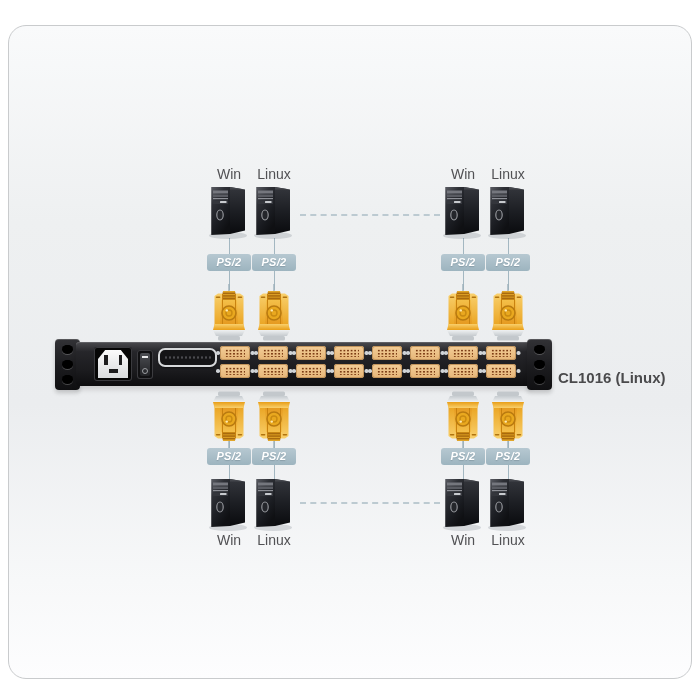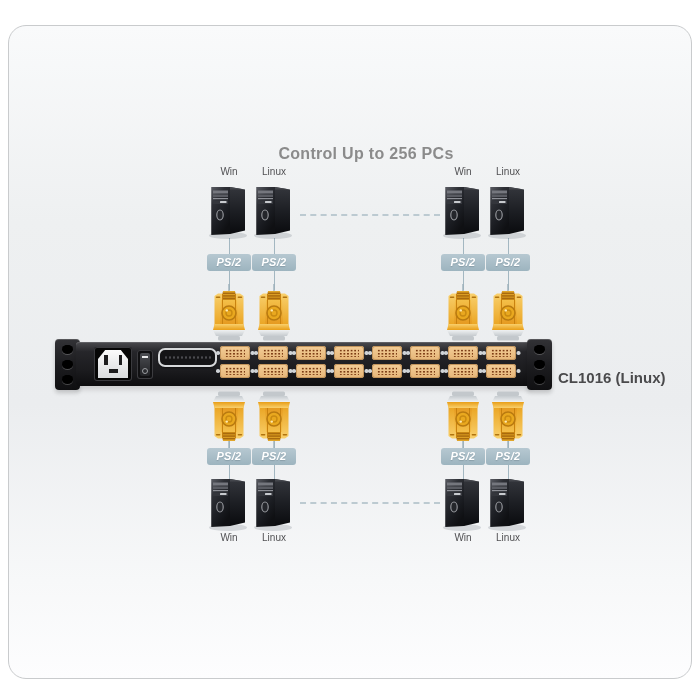--- a/index.html
+++ b/index.html
@@ -12,21 +12,21 @@
     position:absolute; left:8px; top:25px; width:682px; height:652px;
     border:1px solid #c9cbcd; border-radius:18px;
     background:linear-gradient(180deg,#f9fafb 0%, #eef0f1 30%, #ebedef 58%, #f7f8f9 85%, #fdfdfe 100%);
   }
   .title {
     position:absolute; left:166px; top:145px; width:400px; text-align:center;
     font-size:16px; font-weight:bold; color:#8b8b8b; letter-spacing:0.3px;
   }
   
   .pc { position:absolute; width:56px; text-align:center; }
-  .pc-label { height:18px; font-size:10px; color:#515154; }
+  .pc-label { height:18px; font-size:14px; color:#515154; }
   .tower-svg { width:40px; height:56px; display:block; margin:0 auto; }
   
   .dash { position:absolute; height:0; border-top:2px dashed #bccad1; }
   
   .cable { position:absolute; width:1px; background:#a3b7c1; }
   
   .ps2 {
     position:absolute; width:44px; height:17px; border-radius:3px;
     background:linear-gradient(180deg,#b6c8d1 0%, #9db4bf 100%);
     color:#ffffff; font-weight:bold; font-style:italic; font-size:11px;
@@ -178,21 +178,20 @@
       <path d="M5.5 40 L34.5 40 L36 46 L4 46 Z" fill="url(#gradVga)"></path>
       <path d="M4 46 L36 46 L33 52 L7 52 Z" fill="url(#gradMetal)"></path>
       <rect x="9" y="52" width="22" height="4.5" rx="1.5" fill="#c3c8cc"></rect>
     </symbol>
   </defs>
 </svg>
 
 <div class="canvas">
   <div class="card"></div>
 
-  <div class="title">Control Up to 256 PCs</div>
 
   <div class="dash" style="left:300px; top:214px; width:140px;"></div>
   <div class="dash" style="left:300px; top:502px; width:140px;"></div>
 
   <div class="cable" style="left:229px; top:238px; height:52px;"></div>
   <div class="cable" style="left:274px; top:238px; height:52px;"></div>
   <div class="cable" style="left:463px; top:238px; height:52px;"></div>
   <div class="cable" style="left:508px; top:238px; height:52px;"></div>
 
   <div class="cable" style="left:229px; top:440px; height:44px;"></div>

